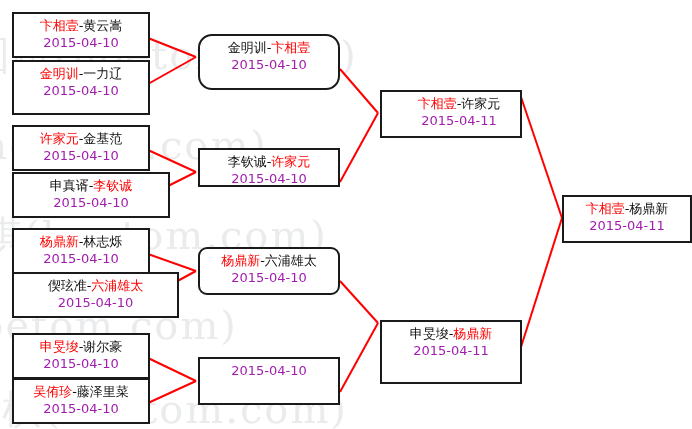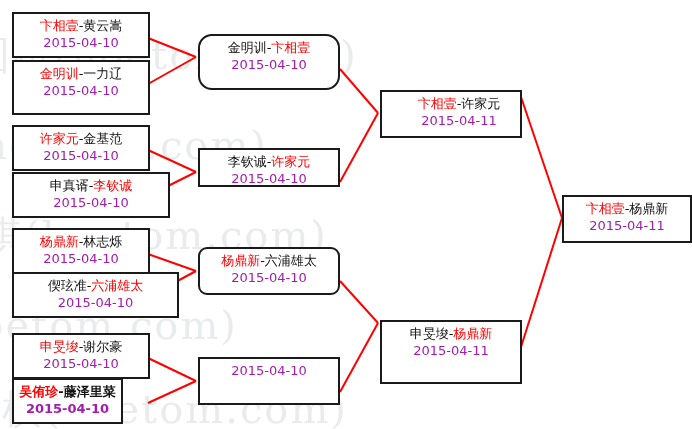--- a/index.html
+++ b/index.html
@@ -163,21 +163,21 @@
     <div class="date">2015-04-10</div>
   </div>
 
   <div class="match-box" style="left:12px; top:333px; width:138px; height:46px;text-align:center;">
     <div class="players">
       <span class="w">申旻埈</span><span class="sep">-</span><span class="l">谢尔豪</span>
     </div>
     <div class="date">2015-04-10</div>
   </div>
 
-  <div class="match-box" style="left:12px; top:378px; width:111px; height:46px;font-weight:bold;">
+  <div class="match-box" style="left:12px; top:378px; width:138px; height:46px;">
     <div class="players">
       <span class="w">吴侑珍</span><span class="sep">-</span><span class="l">藤泽里菜</span>
     </div>
     <div class="date">2015-04-10</div>
   </div>
 
   <div class="match-box" style="left:198px; top:34px; width:142px; height:56px;border-radius:14px;">
     <div class="players">
       <span class="l">金明训</span><span class="sep">-</span><span class="w">卞相壹</span>
     </div>

